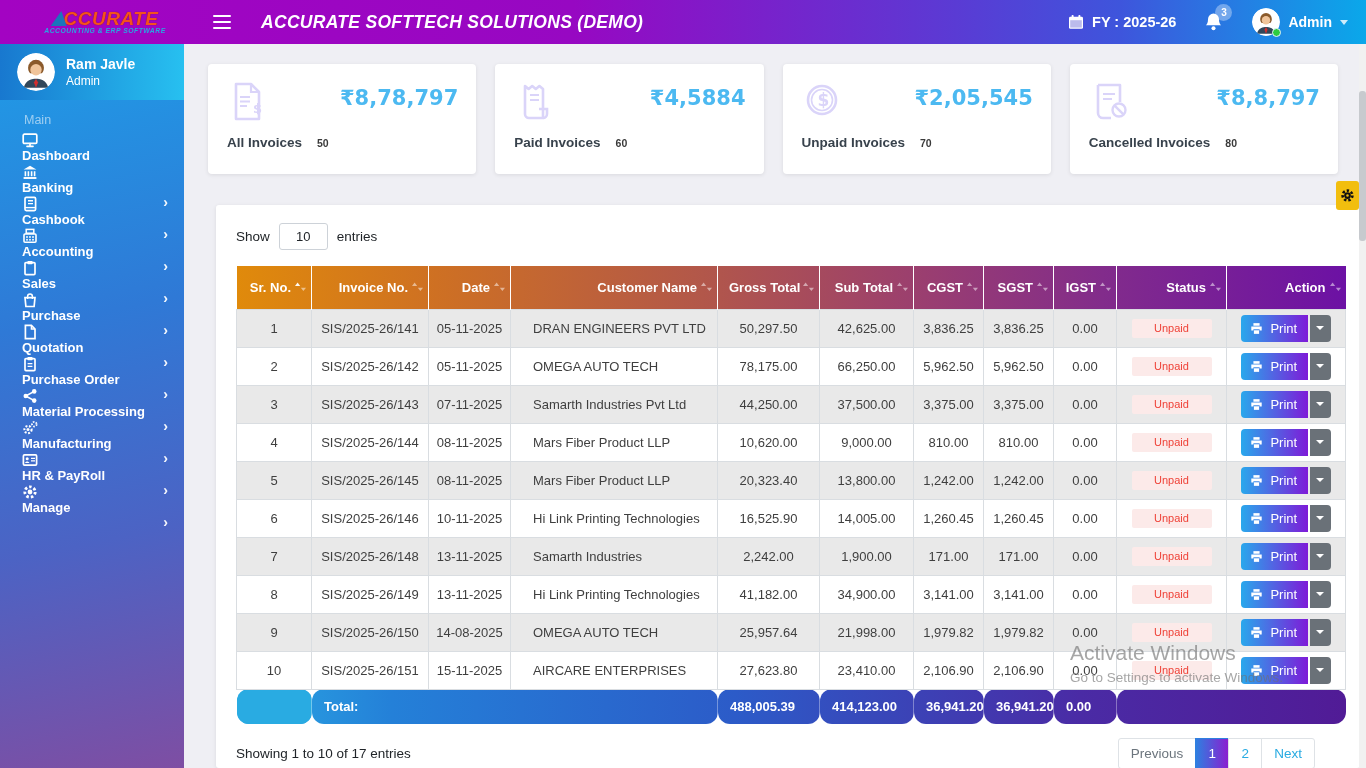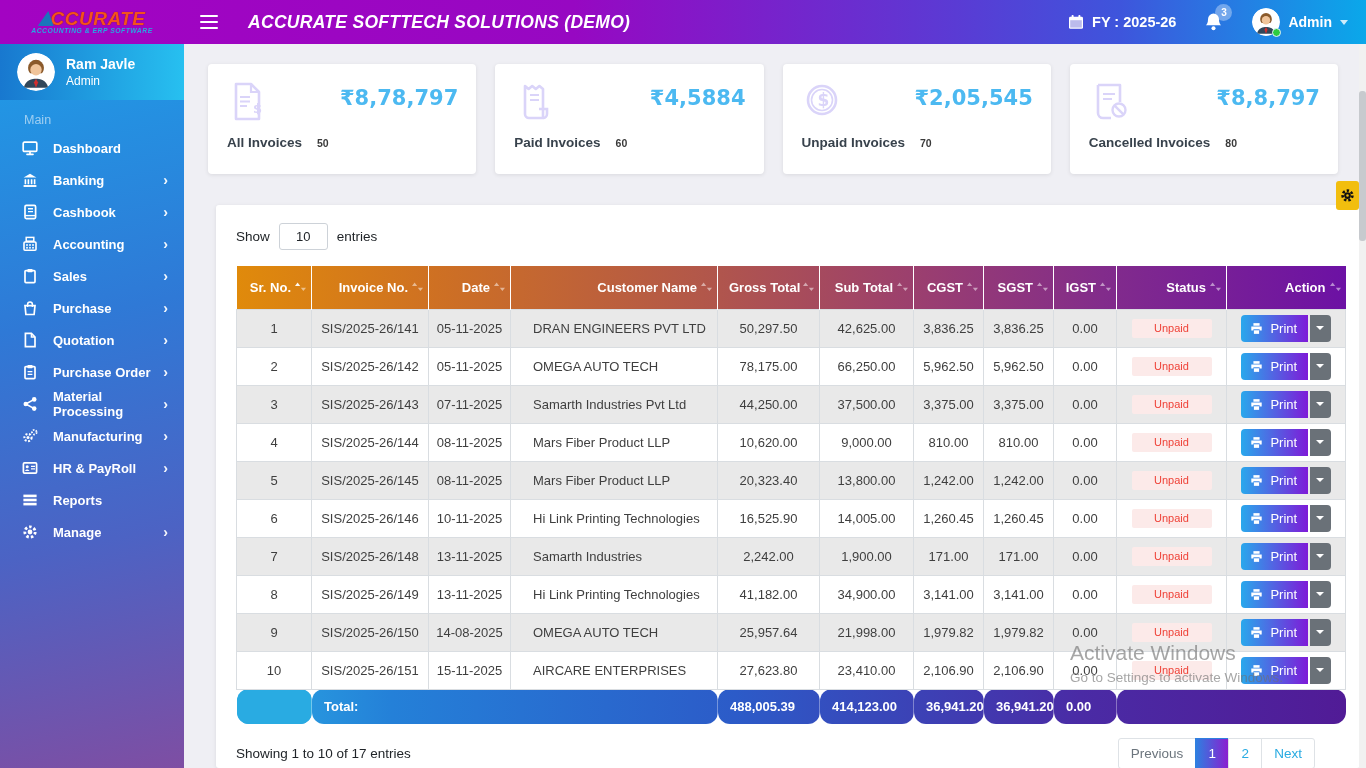--- a/index.html
+++ b/index.html
@@ -3,21 +3,21 @@
 <meta charset="utf-8">
 <style>
   * { margin:0; padding:0; box-sizing:border-box; }
   html,body { width:1366px; height:768px; overflow:hidden; }
   body { font-family:"Liberation Sans",sans-serif; background:#EFEFF4; position:relative; }
 
   
   .topbar { position:absolute; top:0; left:0; width:1366px; height:44px; z-index:50;
     background:linear-gradient(90deg,#A303C2 0%,#9708C2 42%,#5A3BD4 70%,#3E55DC 82%,#0AA8EA 100%);
     display:flex; align-items:center; }
-  .logo-box { width:184px; height:44px; display:flex; flex-direction:column; align-items:center; justify-content:center; cursor:pointer; }
+  .logo-box { width:184px; height:44px; display:flex; flex-direction:column; align-items:center; justify-content:center; cursor:pointer;margin-left:13px; }
   .logo-row { display:flex; align-items:flex-end; }
   .logo-tri { width:0; height:0; border-left:8px solid transparent; border-right:8px solid transparent;
     border-bottom:15px solid #1B75BB; margin-right:-4px; transform:skewX(-10deg); }
   .logo-text { font-size:19px; font-weight:900; font-style:italic; color:#F4511E; letter-spacing:.5px; line-height:15px;
     text-shadow:0 0 1px #7a1600; }
   .logo-sub { font-size:6.8px; font-weight:bold; font-style:italic; color:#28A7E0; letter-spacing:.5px; margin-top:1px; }
   .hamburger { margin-left:10px; background:none; border:none; cursor:pointer; padding:6px; display:flex; flex-direction:column; gap:3.5px; }
   .hamburger span { display:block; width:18px; height:2.2px; background:#fff; border-radius:2px; }
   .app-title { margin-left:24px; color:#fff; font-size:17.5px; font-weight:800; font-style:italic; letter-spacing:.3px; text-transform:uppercase; }
   .top-right { margin-left:auto; display:flex; align-items:center; gap:28px; padding-right:18px; }
@@ -35,22 +35,22 @@
   
   .sidebar { position:absolute; top:44px; left:0; width:184px; bottom:0; z-index:40;
     background:linear-gradient(168deg,#1F9CE7 0%,#2F79D6 38%,#4C63C4 68%,#7E4EA3 100%); }
   .side-user { height:56px; display:flex; align-items:center; gap:11px; padding-left:17px;
     background:linear-gradient(90deg,#1878CF 0%,#27C0F0 100%); }
   .avatar-lg { width:38px; height:38px; flex:0 0 38px; }
   .avatar-lg svg { width:38px; height:38px; border-radius:50%; display:block; }
   .side-user-name { color:#fff; font-size:14px; font-weight:bold; line-height:18px; }
   .side-user-role { color:#fff; font-size:12px; line-height:16px; }
   .side-section { padding:13px 0 5px 24px; color:rgba(255,255,255,.55); font-size:12.5px; }
-  .side-item { display:flex; align-items:center; height:32px; padding:0 16px 0 22px; color:#fff; font-size:13px; font-weight:600;
-    text-decoration:none; cursor:pointer; }
+  .side-item { display:flex; height:32px; padding:0 16px 0 22px; color:#fff; font-size:13px; font-weight:600;
+    text-decoration:none; cursor:pointer;flex-direction:column; }
   .side-item .icon { width:16px; height:16px; margin-right:15px; color:#fff; flex:0 0 16px; }
   .side-item .icon svg { width:16px; height:16px; display:block; }
   .side-chev { margin-left:auto; color:rgba(255,255,255,.95); font-size:14px; font-weight:bold; line-height:1; }
 
   
   .main { position:absolute; left:184px; top:44px; right:0; bottom:0; overflow:hidden; }
   .cards { display:flex; gap:19px; padding:20px 28px 0 24px; }
   .card { flex:1; position:relative; height:110px; background:#fff; border-radius:4px; box-shadow:0 1px 4px rgba(0,0,0,.09); padding:16px 18px; }
   .card .icon-big { width:46px; height:44px; color:#DAD4F9; }
   .card .icon-big svg { width:46px; height:44px; display:block; }
@@ -298,30 +298,20 @@
         <span class="icon ">
           <svg viewBox="0 0 16 16">
             <rect x="1.4" y="2.8" width="13.2" height="10.4" rx="1.1" fill="none" stroke="currentColor" stroke-width="1.7"></rect>
             <circle cx="5.2" cy="6.8" r="1.5" fill="currentColor"></circle>
             <path d="M3.1 10.9c.2-2 4-2 4.2 0z" fill="currentColor"></path>
             <path d="M9 6.3h4M9 8.9h4" stroke="currentColor" stroke-width="1.3"></path>
           </svg>
         </span>
         <span class="side-label">HR &amp; PayRoll</span>
         <span class="side-chev">›</span>
-      </a>
-      <a class="side-item">
-        <span class="icon ">
-          <svg viewBox="0 0 16 16">
-            <rect x="1.4" y="2.6" width="13.2" height="2.6" fill="currentColor"></rect>
-            <rect x="1.4" y="6.7" width="13.2" height="2.6" fill="currentColor"></rect>
-            <rect x="1.4" y="10.8" width="13.2" height="2.6" fill="currentColor"></rect>
-          </svg>
-        </span>
-        <span class="side-label">Reports</span>
       </a>
       <a class="side-item">
         <span class="icon ">
           <svg viewBox="0 0 16 16">
             <circle cx="8" cy="8" r="5.2" fill="none" stroke="currentColor" stroke-width="2.8" stroke-dasharray="2.5 2.1"></circle>
             <circle cx="8" cy="8" r="2.4" fill="currentColor"></circle>
           </svg>
         </span>
         <span class="side-label">Manage</span>
         <span class="side-chev">›</span>

